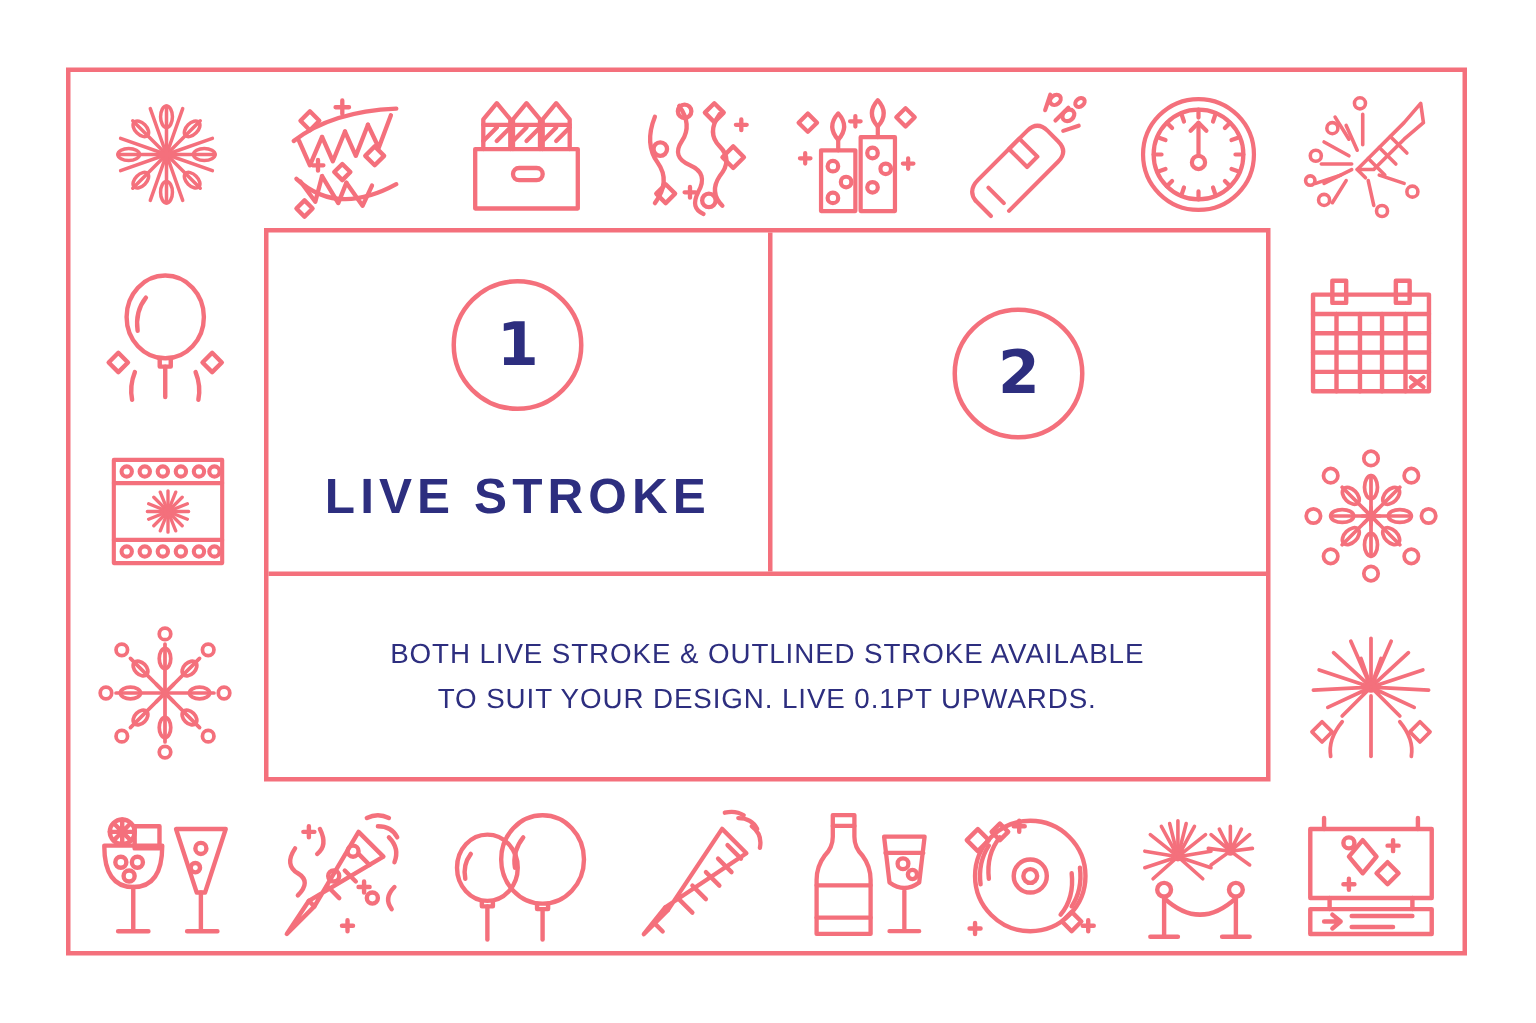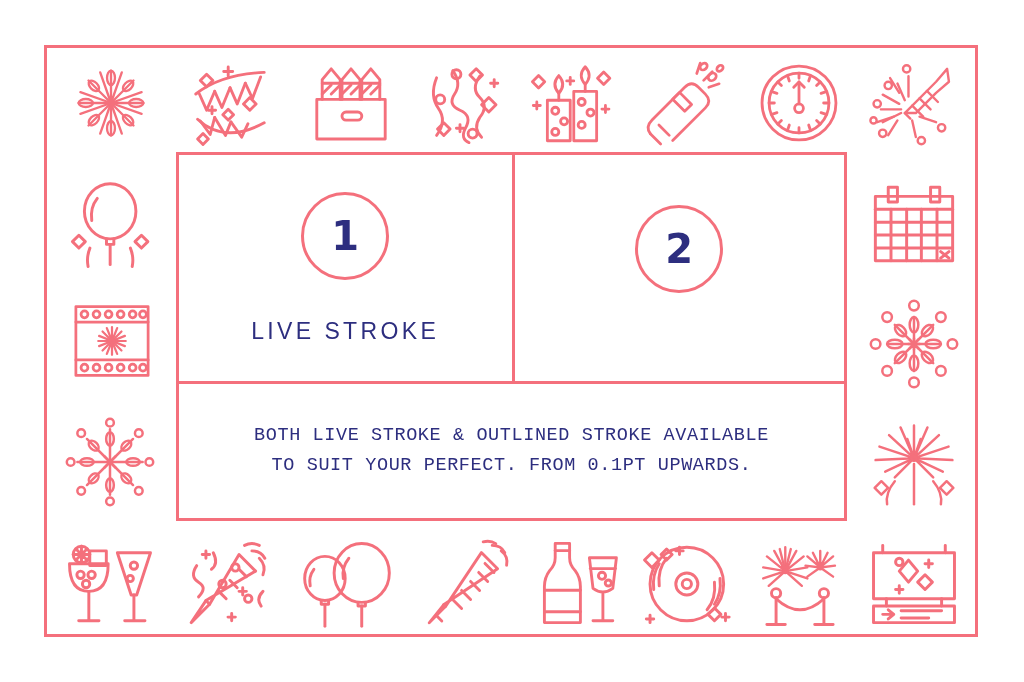--- a/index.html
+++ b/index.html
@@ -107,23 +107,23 @@
     color: var(--navy);
     font-size: 40px;
     font-weight: bold;
     font-family: "DejaVu Sans", sans-serif;
     line-height: 1;
     margin-bottom: 38px;
   }
 
   .step-label {
     color: var(--navy);
-    font-size: 23px;
+    font-size: 33px;
     letter-spacing: 3.4px;
-    font-weight: 400;
+    font-weight: 700;
     white-space: nowrap;
   }
 
   #divider-h {
     position: absolute;
     left: 0;
     right: 0;
     top: 226px;
     height: 3px;
     background: var(--coral);
@@ -140,21 +140,20 @@
     align-items: center;
     justify-content: center;
   }
   .body-line {
     color: var(--navy);
     font-size: 18.5px;
     letter-spacing: 0.6px;
     line-height: 1.62;
     text-align: center;
     white-space: nowrap;
-    font-family: Liberation Mono, monospace;
   }
   .body-line.emphasis {
     font-weight: bold;
     letter-spacing: 0.5px;
   }
 </style>
 </head>
 <body>
 
 <div id="poster">
@@ -598,18 +597,18 @@
       <div class="step-panel right-panel">
         <div class="step-badge">2</div>
       </div>
 
     </div>
 
     <div id="divider-h"></div>
 
     <div id="bottom-panel">
       <div class="body-line">BOTH LIVE STROKE &amp; OUTLINED STROKE AVAILABLE</div>
-      <div class="body-line">TO SUIT YOUR PERFECT. FROM 0.1PT UPWARDS.</div>
+      <div class="body-line">TO SUIT YOUR DESIGN. LIVE 0.1PT UPWARDS.</div>
     </div>
 
   </div>
 
 </div>
 
 </body></html>

